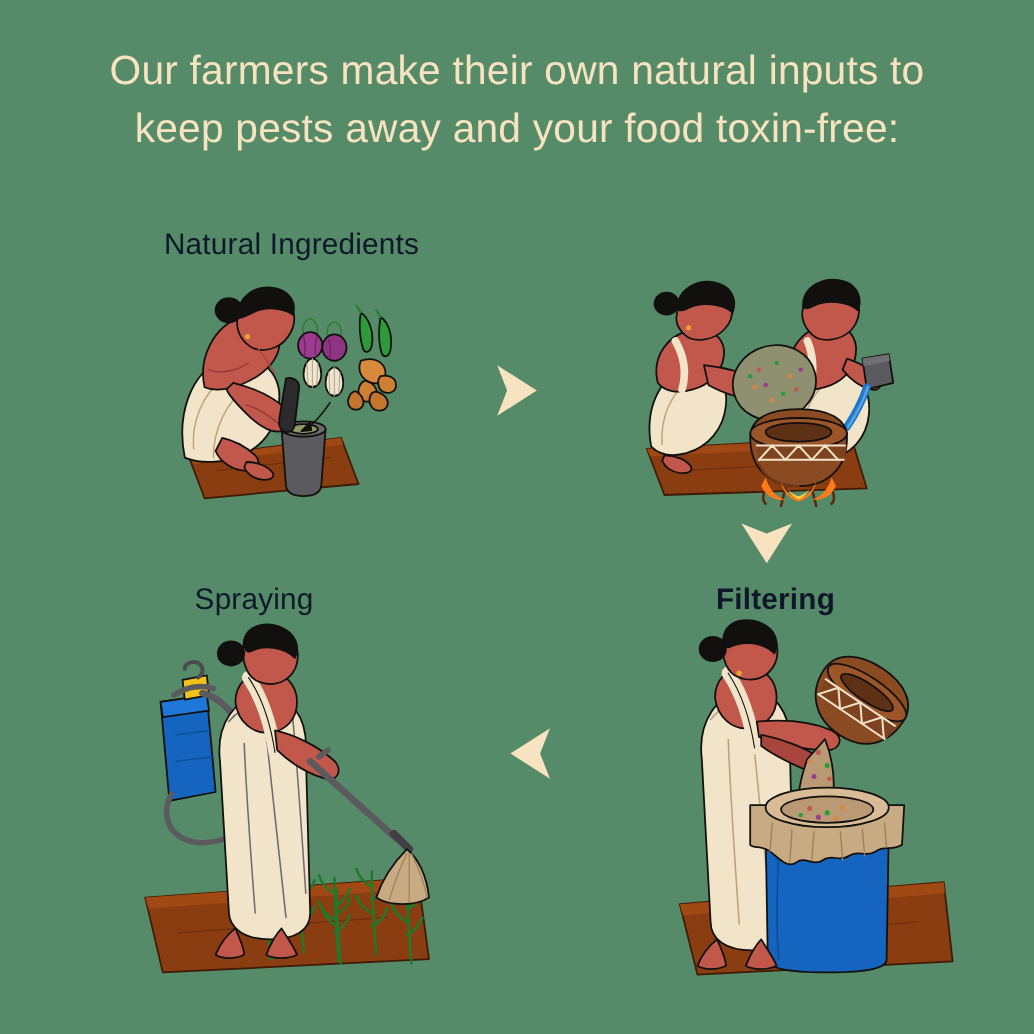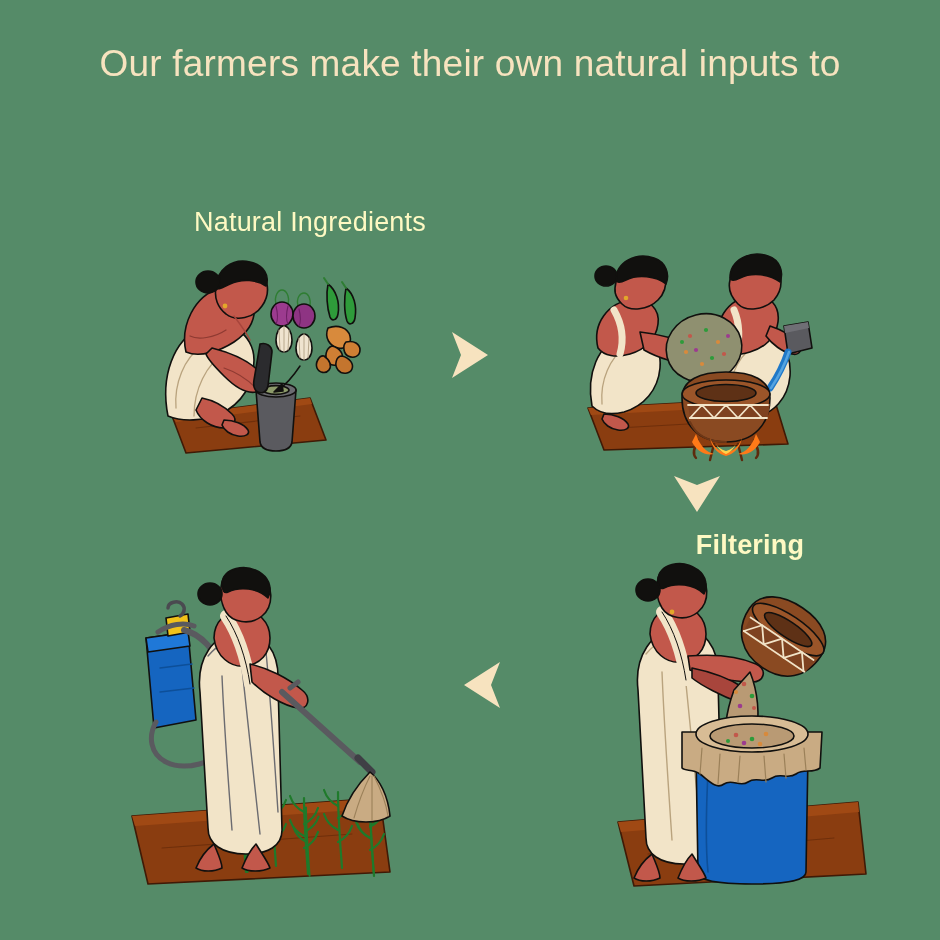--- a/index.html
+++ b/index.html
@@ -14,22 +14,22 @@
   .heading{
     position:absolute;left:0;top:38px;width:940px;
     text-align:center;color:#f7e3bf;
     font-size:37px;font-weight:300;line-height:1.42;
     letter-spacing:.2px;
   }
   .heading .ln{display:block;}
 
   
   .step-label{
-    position:absolute;text-align:center;color:#fef9c3;
-    font-size:27px;font-weight:300;letter-spacing:.2px;white-space:nowrap;padding-left:45px;
+    position:absolute;text-align:center;color:#0f172a;
+    font-size:27px;font-weight:300;letter-spacing:.2px;white-space:nowrap;
   }
   #lbl-1{left:0;top:207px;width:530px;}
   #lbl-2{left:480px;top:207px;width:440px;}
   #lbl-3{left:0;top:530px;width:462px;}
   #lbl-4{left:480px;top:530px;width:450px;font-weight:bold;}
 
   
   .arrow{position:absolute;}
   .arrow svg{display:block;overflow:visible;}
 
@@ -37,23 +37,25 @@
   .panel{position:absolute;}
   .panel svg{display:block;overflow:visible;}
 </style>
 </head>
 <body>
 
 <div id="poster">
 
   <div class="heading">
     <span class="ln">Our farmers make their own natural inputs to</span>
+    <span class="ln">keep pests away and your food toxin-free:</span>
   </div>
 
   <div class="step-label" id="lbl-1">Natural Ingredients</div>
+  <div class="step-label" id="lbl-3">Spraying</div>
   <div class="step-label" id="lbl-4">Filtering</div>
 
   <div class="arrow" style="left:448px;top:330px;">
     <svg width="46" height="50" viewBox="0 0 46 50">
       <path d="M4 2 L40 25 L4 48 L13 25 Z" fill="#f7e3bf"></path>
     </svg>
   </div>
 
   <div class="arrow" style="left:672px;top:472px;">
     <svg width="50" height="46" viewBox="0 0 50 46">

